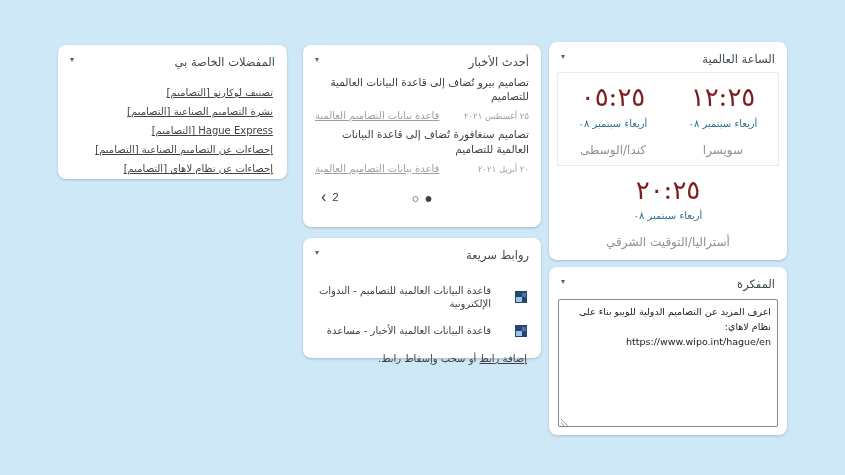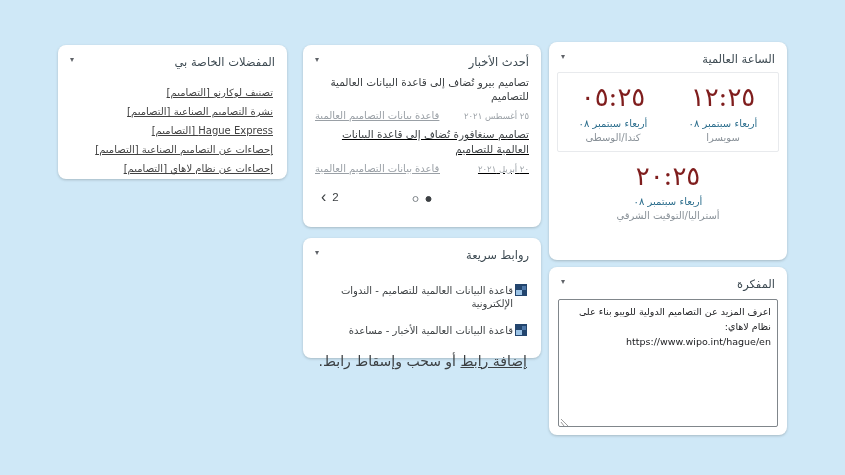--- a/index.html
+++ b/index.html
@@ -36,21 +36,21 @@
   .fav-list { list-style: none; padding: 12px 14px 0 6px; }
   .fav-list li { height: 19px; text-align: right; }
   .fav-link { font-size: 10px; color: #424242; text-decoration: underline; cursor: pointer; }
 
   
   .news-body { padding: 6px 12px 0 12px; }
   .news-headline { font-size: 10.5px; color: #3c4043; text-align: right; line-height: 1.35; }
   .news-meta { display: flex; justify-content: space-between; align-items: baseline; margin-top: 7px; }
   .news-date { font-size: 8.5px; color: #9aa0a6; }
   .news-source { font-size: 10px; color: #9aa0a6; text-decoration: underline; cursor: pointer; }
-  .news-item + .news-item { margin-top: 6px; text-decoration: underline; }
+  .news-item + .news-item { margin-top: 6px; }
   .pager { position: relative; height: 22px; margin-top: 16px; }
   .pager-next {
     position: absolute; left: 6px; top: 0;
     display: flex; align-items: center; gap: 6px;
     direction: ltr; background: none; border: none; cursor: pointer;
     color: #3c4043;
   }
   .pager-chevron { font-size: 16px; line-height: 14px; }
   .pager-num { font-size: 11.5px; }
   .dots { position: absolute; left: 50%; transform: translateX(-50%); top: 6px; display: flex; gap: 7px; direction: ltr; }
@@ -65,30 +65,30 @@
     display: flex;
     padding: 10px 0 8px 0;
   }
   .clock-cell { flex: 1; text-align: center; }
   .clock-time {
     font-family: "DejaVu Serif", "DejaVu Sans", serif;
     font-size: 26px; color: #7f1d1d; line-height: 1.1;
     direction: rtl;
   }
   .clock-date { font-size: 10px; color: #2e6f8e; margin-top: 6px; }
-  .clock-loc  { font-size: 10px; color: #8a9299; margin-top: 3px; }
+  .clock-loc  { font-size: 12px; color: #8a9299; margin-top: 14px; }
   .clock-third { text-align: center; margin-top: 10px; }
 
   
   .quick-body { padding: 14px 14px 0 12px; }
-  .quick-row { display: flex; gap: 2px; margin-top: 14px; cursor: pointer; }
+  .quick-row { display: flex; align-items: center; gap: 24px; margin-top: 14px; cursor: pointer; }
   .quick-row:first-child { margin-top: 8px; }
   .quick-label { font-size: 10px; color: #3c4043; text-align: right; line-height: 1.3; }
   .quick-icon { flex: 0 0 auto; width: 12px; height: 12px; display: block; }
-  .add-link-line { margin-top: 16px; text-align: right; font-size: 14px; color: #3c4043; }
+  .add-link-line { margin-top: 16px; text-align: right; font-size: 10px; color: #3c4043; }
   .add-link { text-decoration: underline; cursor: pointer; color: #3c4043; }
 
   
   .note-wrap { position: relative; margin: 8px 9px 0 9px; }
   .note-area {
     width: 100%; height: 128px;
     border: 1px solid #80868b; border-radius: 2px;
     background: #fff;
     resize: none;
     font-family: "DejaVu Sans", sans-serif;

